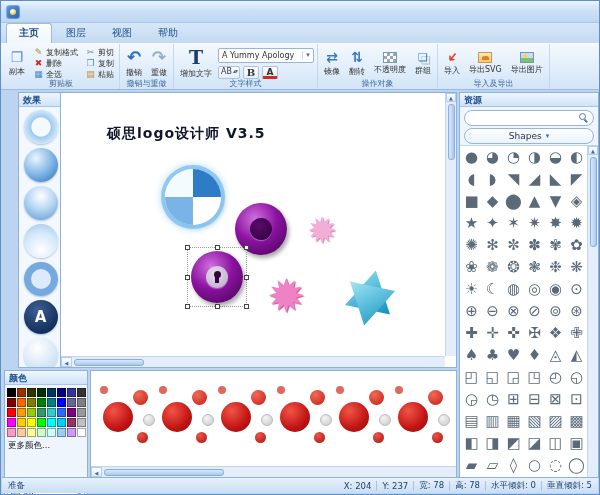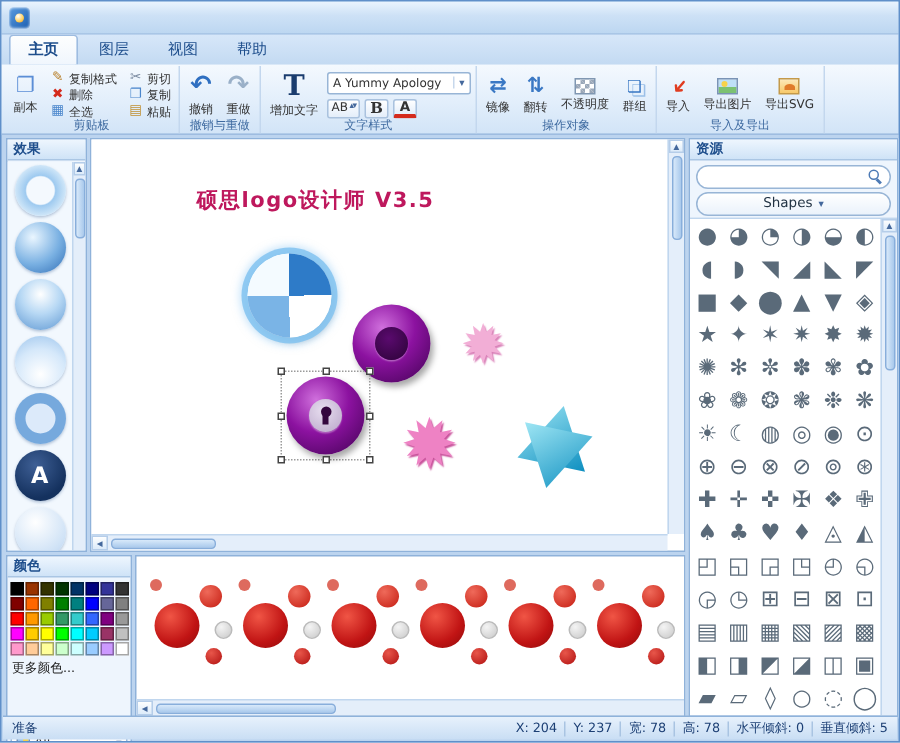--- a/index.html
+++ b/index.html
@@ -64,21 +64,21 @@
     display:flex;justify-content:center;font-size:8px;padding:0 2px;gap:1px;}
   .mini.boldb{font-family:"DejaVu Serif","Liberation Serif",serif;font-weight:bold;font-size:10px;}
   .mini.fcolor{font-weight:bold;font-size:9px;border-bottom:3px solid #d42a1c;}
   .tiny-ar{font-size:6px;color:#44689c;letter-spacing:-1px;}
   
   .main{position:absolute;left:1px;top:89px;width:598px;height:389px;background:#bcd4ef;}
   .panel-header{height:14px;background:linear-gradient(#eef6fe,#cfe3f7);border-bottom:1px solid #aac6e4;
     color:#1e4e8c;font-weight:bold;font-size:9px;line-height:14px;padding-left:4px;}
   .panel{position:absolute;border:1px solid #8fb2da;background:#eef5fd;overflow:hidden;}
   
-  .effects{left:2px;top:2px;width:54px;height:276px;}
+  .effects{left:16px;top:2px;width:54px;height:276px;}
   .fx-list{position:absolute;left:0;top:15px;right:9px;bottom:0;background:#f2f8fe;overflow:hidden;}
   .fx-item{padding:2px 0;}
   .fx-circle{width:34px;height:34px;border-radius:50%;margin:0 auto;box-shadow:0 1px 2px rgba(50,90,140,.35);
     display:flex;align-items:center;justify-content:center;color:#fff;font-weight:bold;font-size:15px;}
   .fx-1{background:radial-gradient(circle,#f4f9fe 38%,#9ecaf0 42%,#cfe6f8 70%,#aacdee);}
   .fx-2{background:radial-gradient(circle at 35% 30%,#eaf6ff,#79b0e2 55%,#2f6db5);}
   .fx-3{background:radial-gradient(circle at 50% 30%,#ffffff,#b7d8f4 45%,#5e97d2);}
   .fx-4{background:radial-gradient(circle at 50% 75%,#ffffff,#d5e8fa 55%,#9cc4ec);}
   .fx-5{background:#dceafa;box-shadow:inset 0 0 0 7px #76a9dd,0 1px 2px rgba(50,90,140,.35);}
   .fx-6{background:radial-gradient(circle at 40% 30%,#3e5f95,#14315e 70%);}
@@ -93,21 +93,21 @@
     border:1px solid #88aedb;border-radius:3px;}
   .sbar-h{position:absolute;left:0;right:0;bottom:0;height:11px;background:#e4eefa;border-top:1px solid #c0d6ee;
     display:flex;align-items:center;}
   .sb-btn-h{width:11px;height:100%;font-size:5px;color:#44689c;text-align:center;line-height:10px;
     background:linear-gradient(#fdfefe,#dcebfa);border:1px solid #b5cde9;}
   .sb-thumb-h{height:7px;width:70px;margin-left:2px;background:linear-gradient(#d8e9fa,#a9c9ec);
     border:1px solid #88aedb;border-radius:3px;}
   
   .canvas-wrap{position:absolute;left:58px;top:2px;width:397px;height:276px;border:1px solid #8fb2da;background:#fff;}
   .canvas-page{position:absolute;left:0;top:0;right:11px;bottom:11px;background:#fff;overflow:hidden;}
-  .logo-heading{position:absolute;left:46px;top:32px;font-size:14px;font-weight:bold;color:#be185d;letter-spacing:1px;margin-left:24px;}
+  .logo-heading{position:absolute;left:46px;top:32px;font-size:14px;font-weight:bold;color:#0f172a;letter-spacing:1px;}
   .quarter-logo{position:absolute;left:104px;top:76px;width:56px;height:56px;border-radius:50%;
     background:conic-gradient(#2e7bc8 0 25%,#ffffff 0 50%,#7ab4e6 0 75%,#f4fbff 0 100%);
     box-shadow:0 0 0 4px rgba(130,195,240,.85),0 0 6px 5px rgba(140,200,245,.5),2px 3px 4px rgba(0,0,0,.25);}
   .donut{position:absolute;width:52px;height:52px;border-radius:50%;
     background:radial-gradient(circle at 38% 30%,#d070dd 0%,#8c12a0 45%,#4e0560 90%);
     box-shadow:2px 3px 4px rgba(0,0,0,.35);}
   .donut::after{content:"";position:absolute;inset:29%;border-radius:50%;
     background:radial-gradient(circle at 42% 35%,#5a0a6e,#2b0336);box-shadow:0 1px 1px rgba(255,255,255,.35);}
   .donut.d1{left:174px;top:110px;}
   .donut.keyhole::after{background:radial-gradient(circle at 42% 35%,#e7ddef,#b9a6c9);}
@@ -284,26 +284,26 @@
       <div class="glabel">操作对象</div>
     </div>
 
     <div class="rgroup">
       <div class="gbody">
         <div class="btn-v">
           <span class="ic-import">➜</span>
           <span>导入</span>
         </div>
         <div class="btn-v">
+          <span class="ic-svg"></span>
+          <span>导出SVG</span>
+        </div>
+        <div class="btn-v">
           <span class="ic-img"></span>
           <span>导出图片</span>
-        </div>
-        <div class="btn-v">
-          <span class="ic-svg"></span>
-          <span>导出SVG</span>
         </div>
       </div>
       <div class="glabel">导入及导出</div>
     </div>
 
   </div>
 
   <div class="main">
 
     <div class="panel effects">

